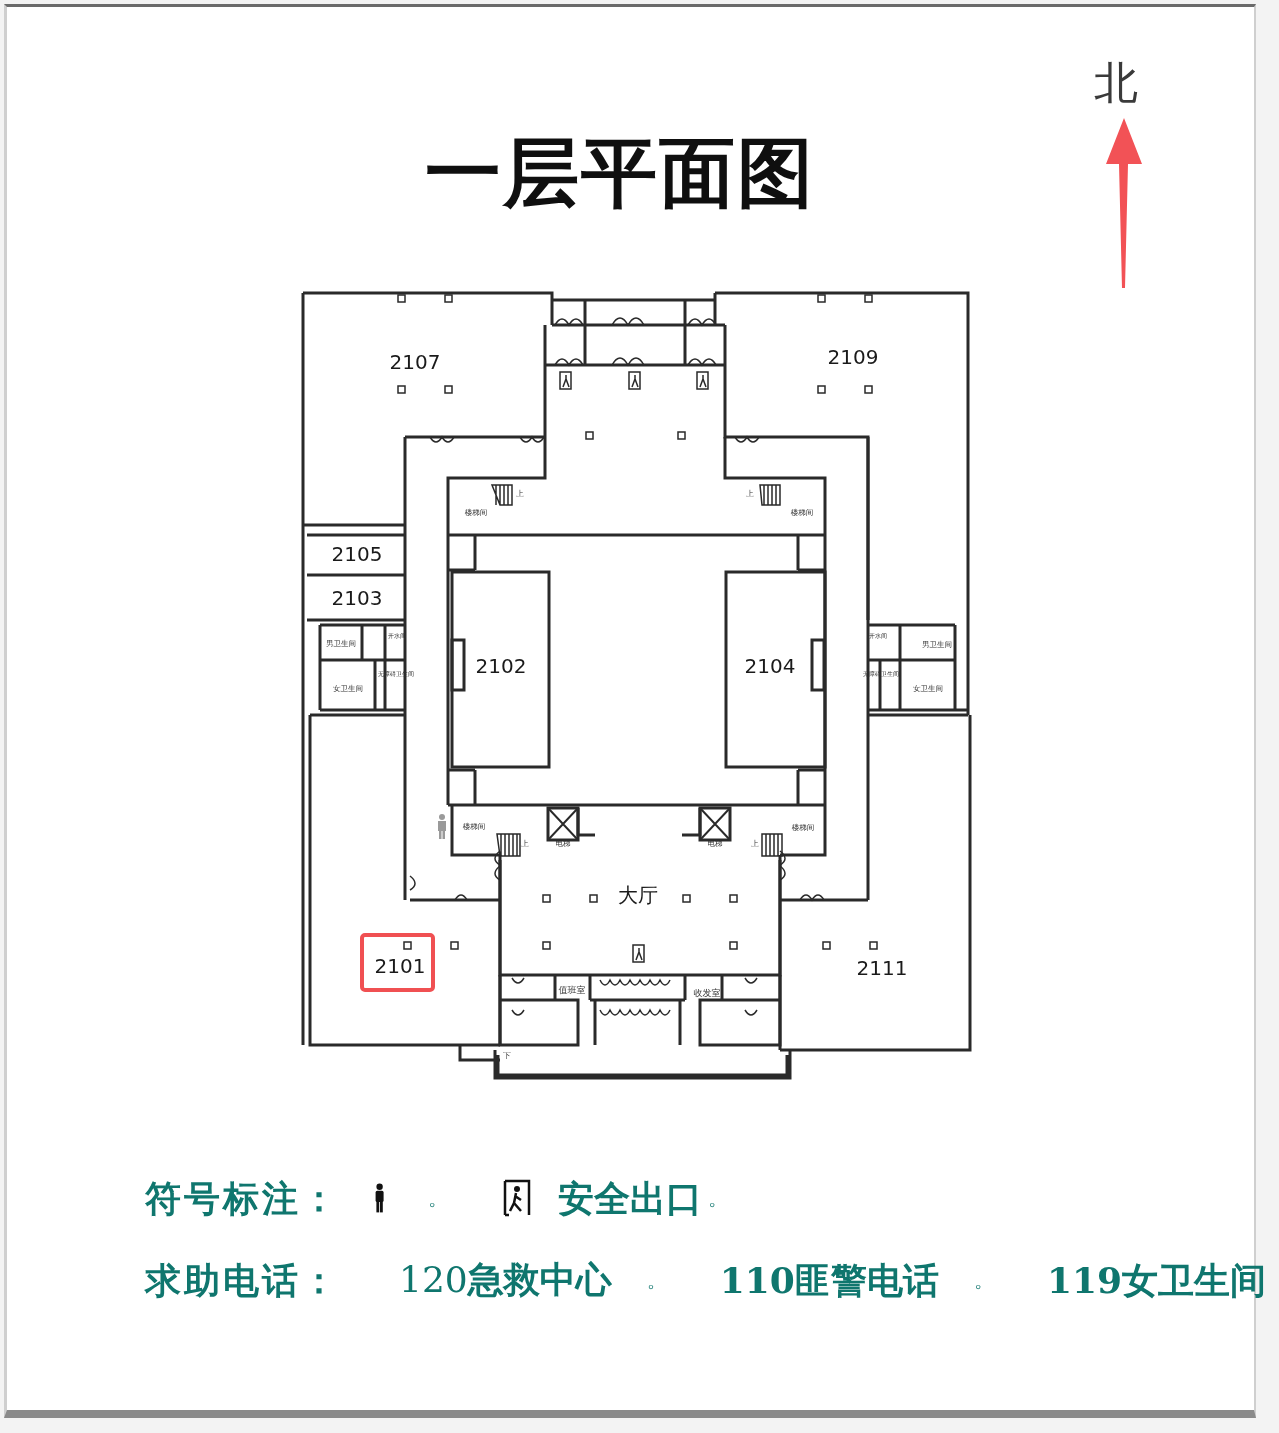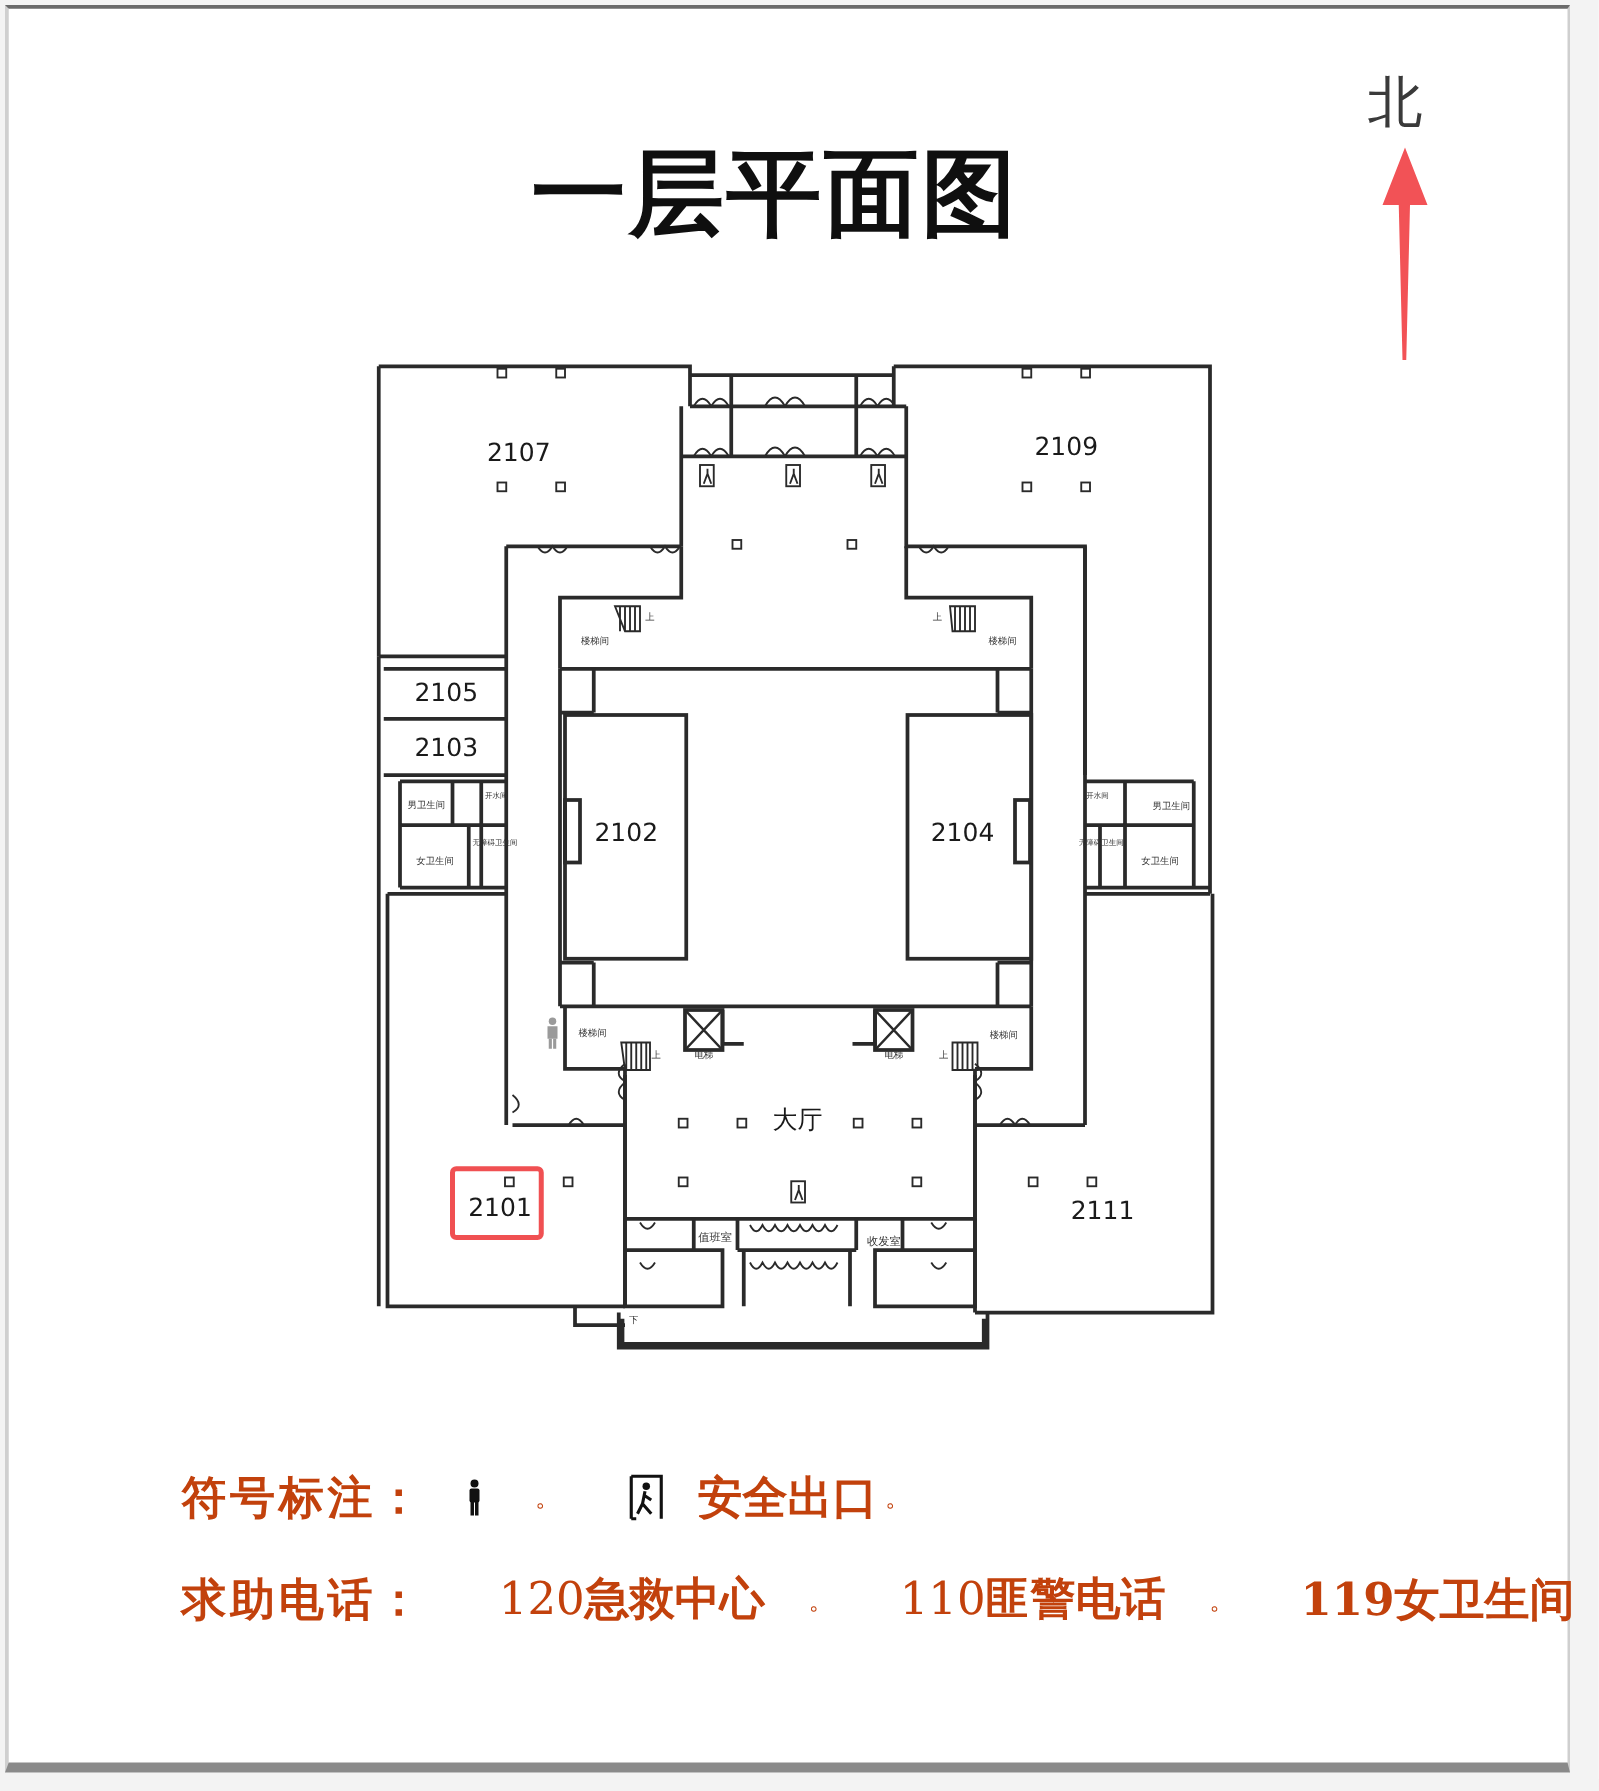--- a/index.html
+++ b/index.html
@@ -9,33 +9,33 @@
       font-family: "DejaVu Sans", sans-serif; color: #1a1a1a;
     }
     .board {
       position: absolute; left: 4px; top: 4px; width: 1252px; height: 1414px;
       background: #ffffff; border-top: 3px solid #6a6a6a;
       border-right: 2px solid #cfcfcf; border-bottom: 8px solid #8a8a8a;
       border-left: 3px solid #cfcfcf;
       box-sizing: border-box;
     }
     .title {
-      position: absolute; left: 425px; top: 116px; width: 410px; height: 90px;
-      font-family: Liberation Mono, monospace; font-weight: bold; font-size: 76px;
+      position: absolute; left: 425px; top: 128px; width: 410px; height: 90px;
+      font-family: Liberation Sans, sans-serif; font-weight: bold; font-size: 76px;
       letter-spacing: 2px; line-height: 90px; color: #0f0f0f; white-space: nowrap;
     }
     .north-label {
       position: absolute; left: 1094px; top: 58px; font-size: 44px; line-height: 50px;
       color: #3a3a3a; font-family: "DejaVu Sans", sans-serif;
     }
     .north-arrow { position: absolute; left: 1100px; top: 116px; width: 48px; height: 175px; }
     .plan { position: absolute; left: 290px; top: 280px; width: 700px; height: 810px; }
     .legend {
       position: absolute; left: 145px; font-family: "DejaVu Serif", serif;
-      font-size: 36px; color: #c2410c; white-space: nowrap; line-height: 46px;
+      font-size: 36px; color: #0f766e; white-space: nowrap; line-height: 46px;
       display: flex; align-items: center;
     }
     .legend.row1 { top: 1175px; }
     .legend.row2 { top: 1256px; gap: 29px; }
     .legend .lbl { font-weight: bold; letter-spacing: 3px; width: 225px; display: inline-block; }
     .legend .item { font-weight: bold; }
     .legend .dot { font-size: 20px; margin-left: 6px; margin-right: 24px; font-weight: normal; }
     .legend .ico { display: inline-block; width: 30px; height: 40px; margin: 0 26px 0 0; vertical-align: middle; }
   </style>
 </head>
@@ -217,20 +217,20 @@
   <span class="dot">。</span>
 </div>
 
 <div class="legend row2">
   <span class="lbl">求助电话：</span>
   <span class="item">
     <span style="font-weight:normal;">120</span><span>急救中心</span>
   </span>
   <span class="dot">。</span>
   <span class="item">
-    <span style="font-weight:normal;text-align:right;">110</span><span>匪警电话</span>
+    <span style="font-weight:bold;text-align:right;">110</span><span>匪警电话</span>
   </span>
   <span class="dot">。</span>
   <span class="item">
     <span style="font-weight:bold;">119</span><span>女卫生间</span>
   </span>
   <span class="dot">。</span>
 </div>
 
 </body></html>

